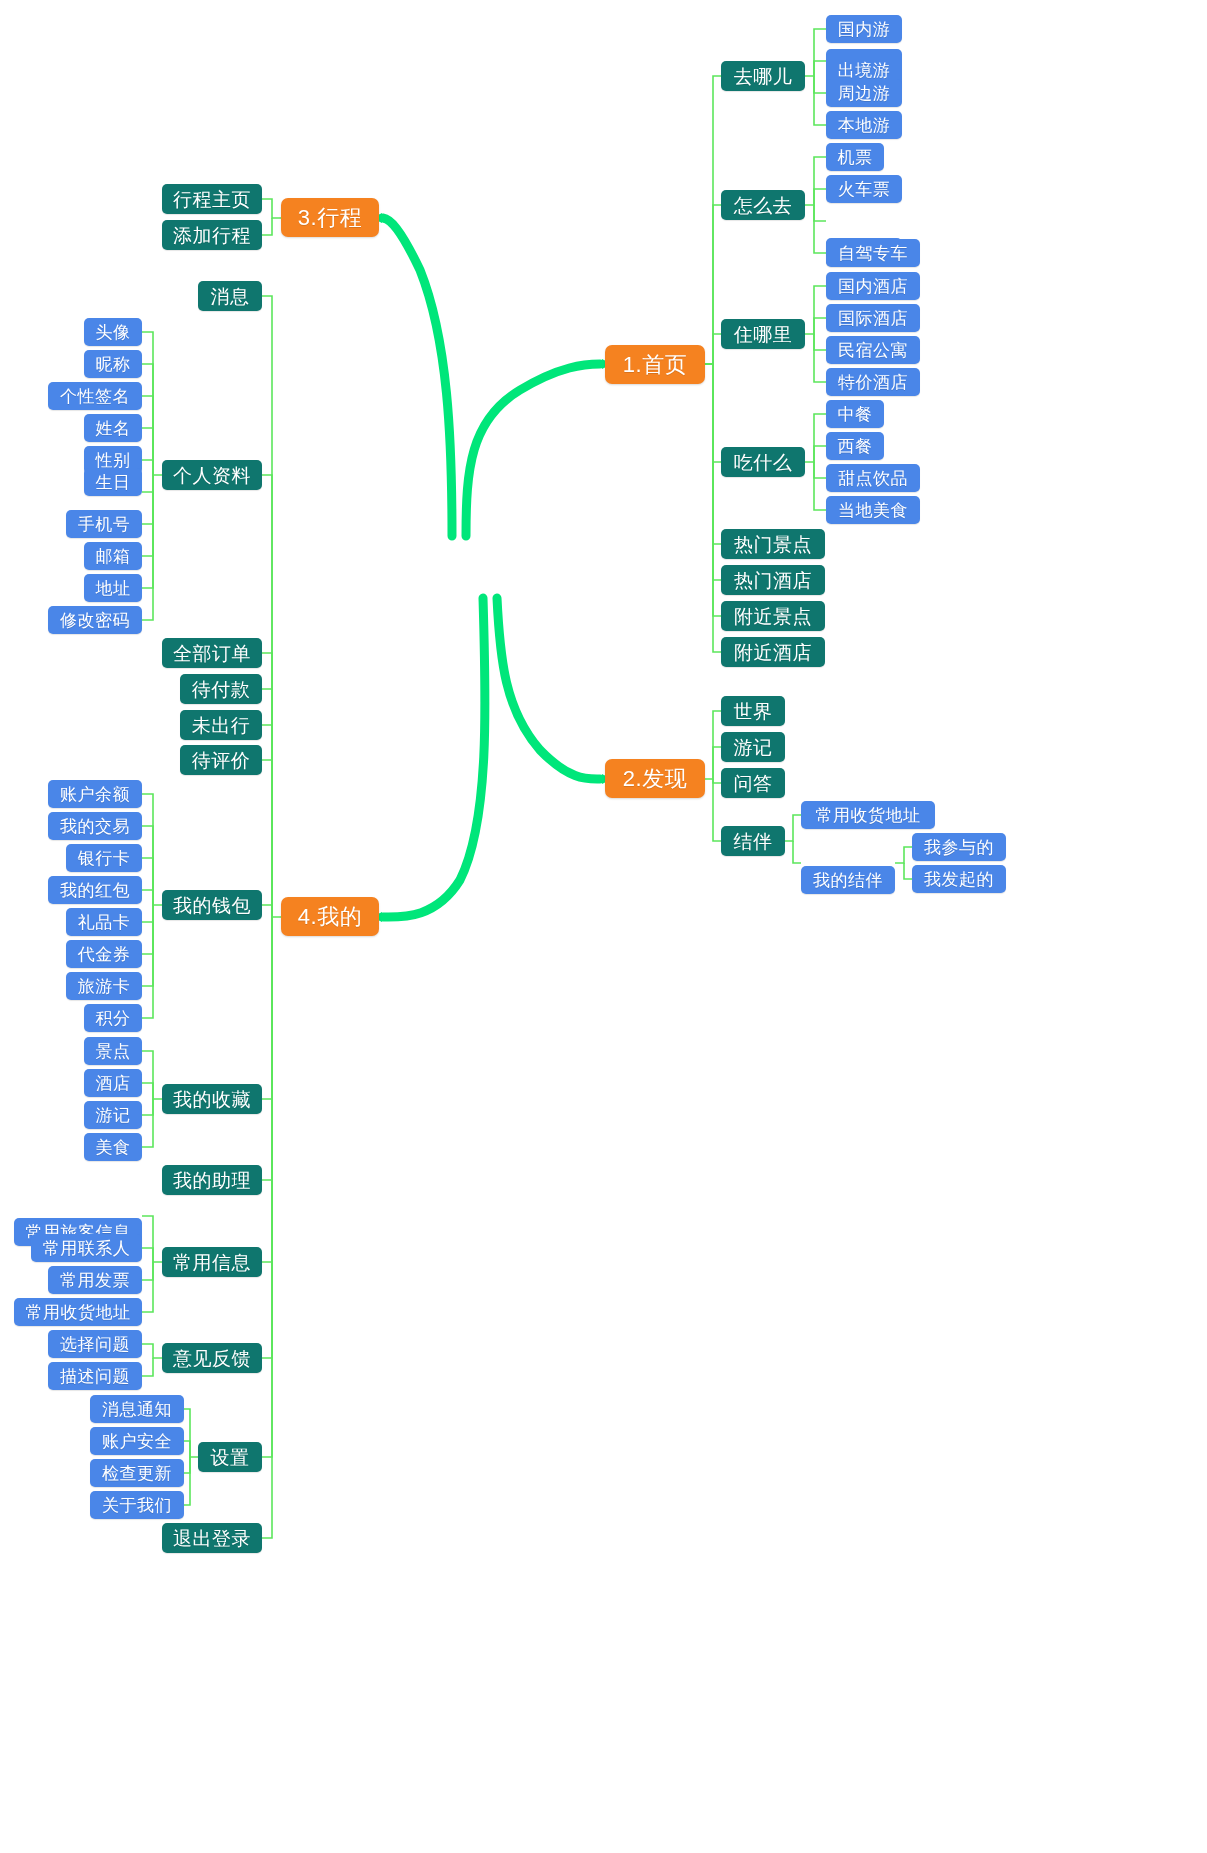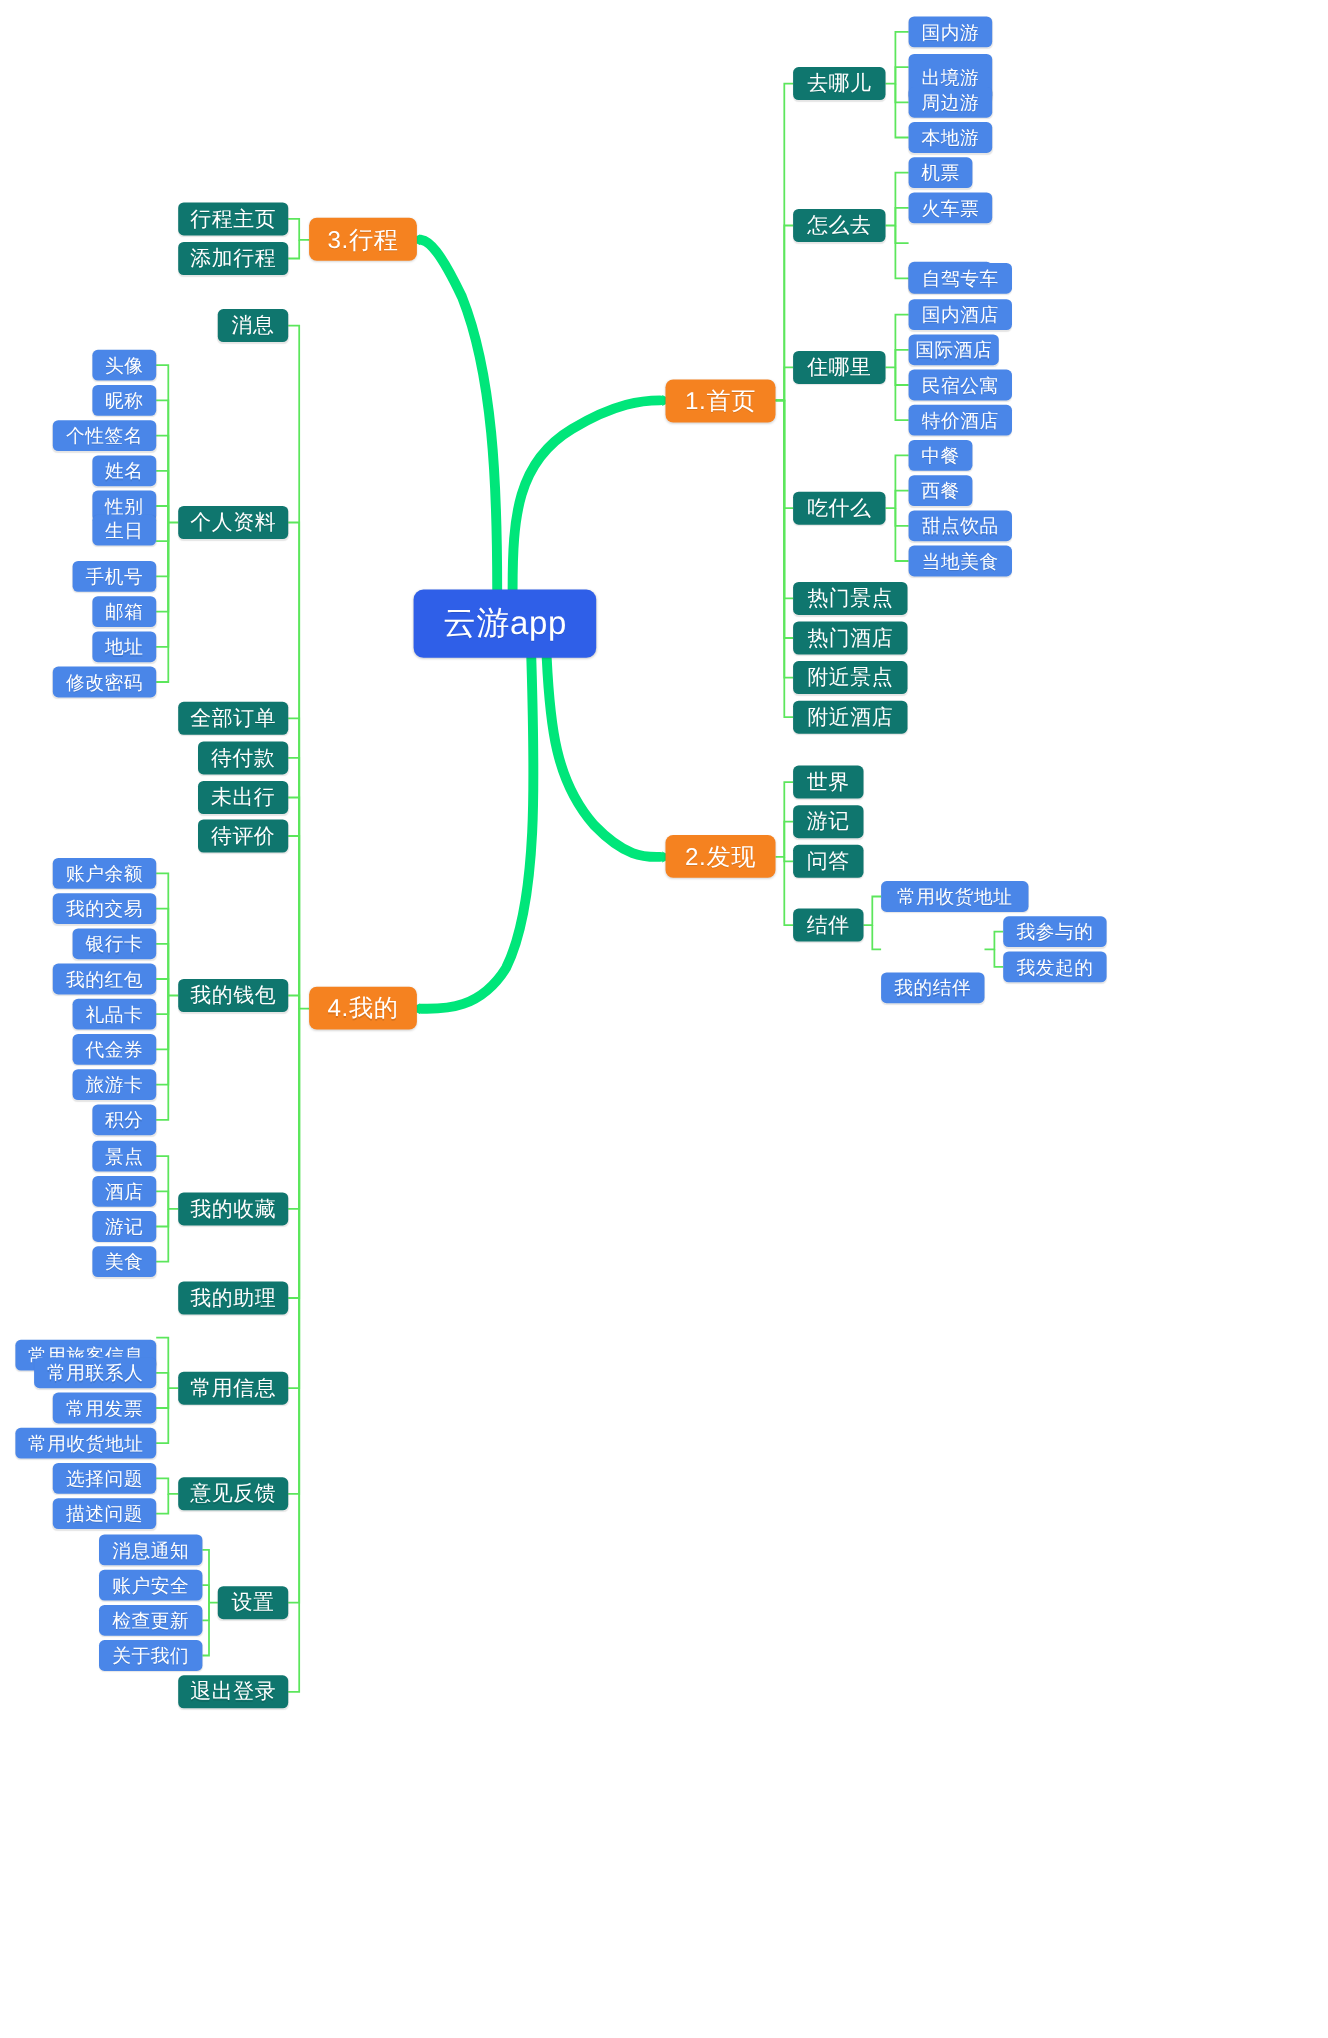--- a/index.html
+++ b/index.html
@@ -149,23 +149,20 @@
     </g>
 
     <g fill="#00e67a">
       <path d="M588,364 l14,0 l0,-5 l10,5 l-10,5 l0,-5 z"></path>
       <path d="M588,779 l14,0 l0,-5 l10,5 l-10,5 l0,-5 z"></path>
       <path d="M396,218 l-14,0 l0,-5 l-10,5 l10,5 l0,-5 z"></path>
       <path d="M396,917 l-14,0 l0,-5 l-10,5 l10,5 l0,-5 z"></path>
     </g>
   </svg>
 
-  <div class="node n-root" style="left:376px;top:536px;width:166px;height:62px;">
-    <span>云游app</span>
-  </div>
 
   <div class="node n-main" style="left:605px;top:345px;width:100px;height:39px;">
       <span>1.首页</span>
     </div>
   <div class="node n-main" style="left:605px;top:759px;width:100px;height:39px;">
       <span>2.发现</span>
     </div>
   <div class="node n-main" style="left:281px;top:198px;width:98px;height:39px;">
       <span>3.行程</span>
     </div>
@@ -204,21 +201,21 @@
   <div class="node n-blue" style="left:826px;top:239px;width:94px;height:28px;">
       <span>自驾专车</span>
     </div>
 
   <div class="node n-red" style="left:721px;top:319px;width:84px;height:30px;">
       <span>住哪里</span>
     </div>
   <div class="node n-blue" style="left:826px;top:272px;width:94px;height:28px;">
       <span>国内酒店</span>
     </div>
-  <div class="node n-blue" style="left:826px;top:304px;width:82px;height:28px;">
+  <div class="node n-blue" style="left:826px;top:304px;width:94px;height:28px;">
       <span>国际酒店</span>
     </div>
   <div class="node n-blue" style="left:826px;top:336px;width:94px;height:28px;">
       <span>民宿公寓</span>
     </div>
   <div class="node n-blue" style="left:826px;top:368px;width:94px;height:28px;">
       <span>特价酒店</span>
     </div>
 
   <div class="node n-red" style="left:721px;top:447px;width:84px;height:30px;">
@@ -258,21 +255,21 @@
     </div>
   <div class="node n-red" style="left:721px;top:768px;width:64px;height:30px;">
       <span>问答</span>
     </div>
   <div class="node n-red" style="left:721px;top:826px;width:64px;height:30px;">
       <span>结伴</span>
     </div>
   <div class="node n-blue" style="left:801px;top:801px;width:134px;height:28px;">
       <span>常用收货地址</span>
     </div>
-  <div class="node n-blue" style="left:801px;top:884px;width:94px;height:28px;">
+  <div class="node n-blue" style="left:801px;top:866px;width:94px;height:28px;">
       <span>我的结伴</span>
     </div>
   <div class="node n-blue" style="left:912px;top:833px;width:94px;height:28px;">
       <span>我参与的</span>
     </div>
   <div class="node n-blue" style="left:912px;top:865px;width:94px;height:28px;">
       <span>我发起的</span>
     </div>
 
   <div class="node n-red" style="left:162px;top:184px;width:100px;height:30px;">

